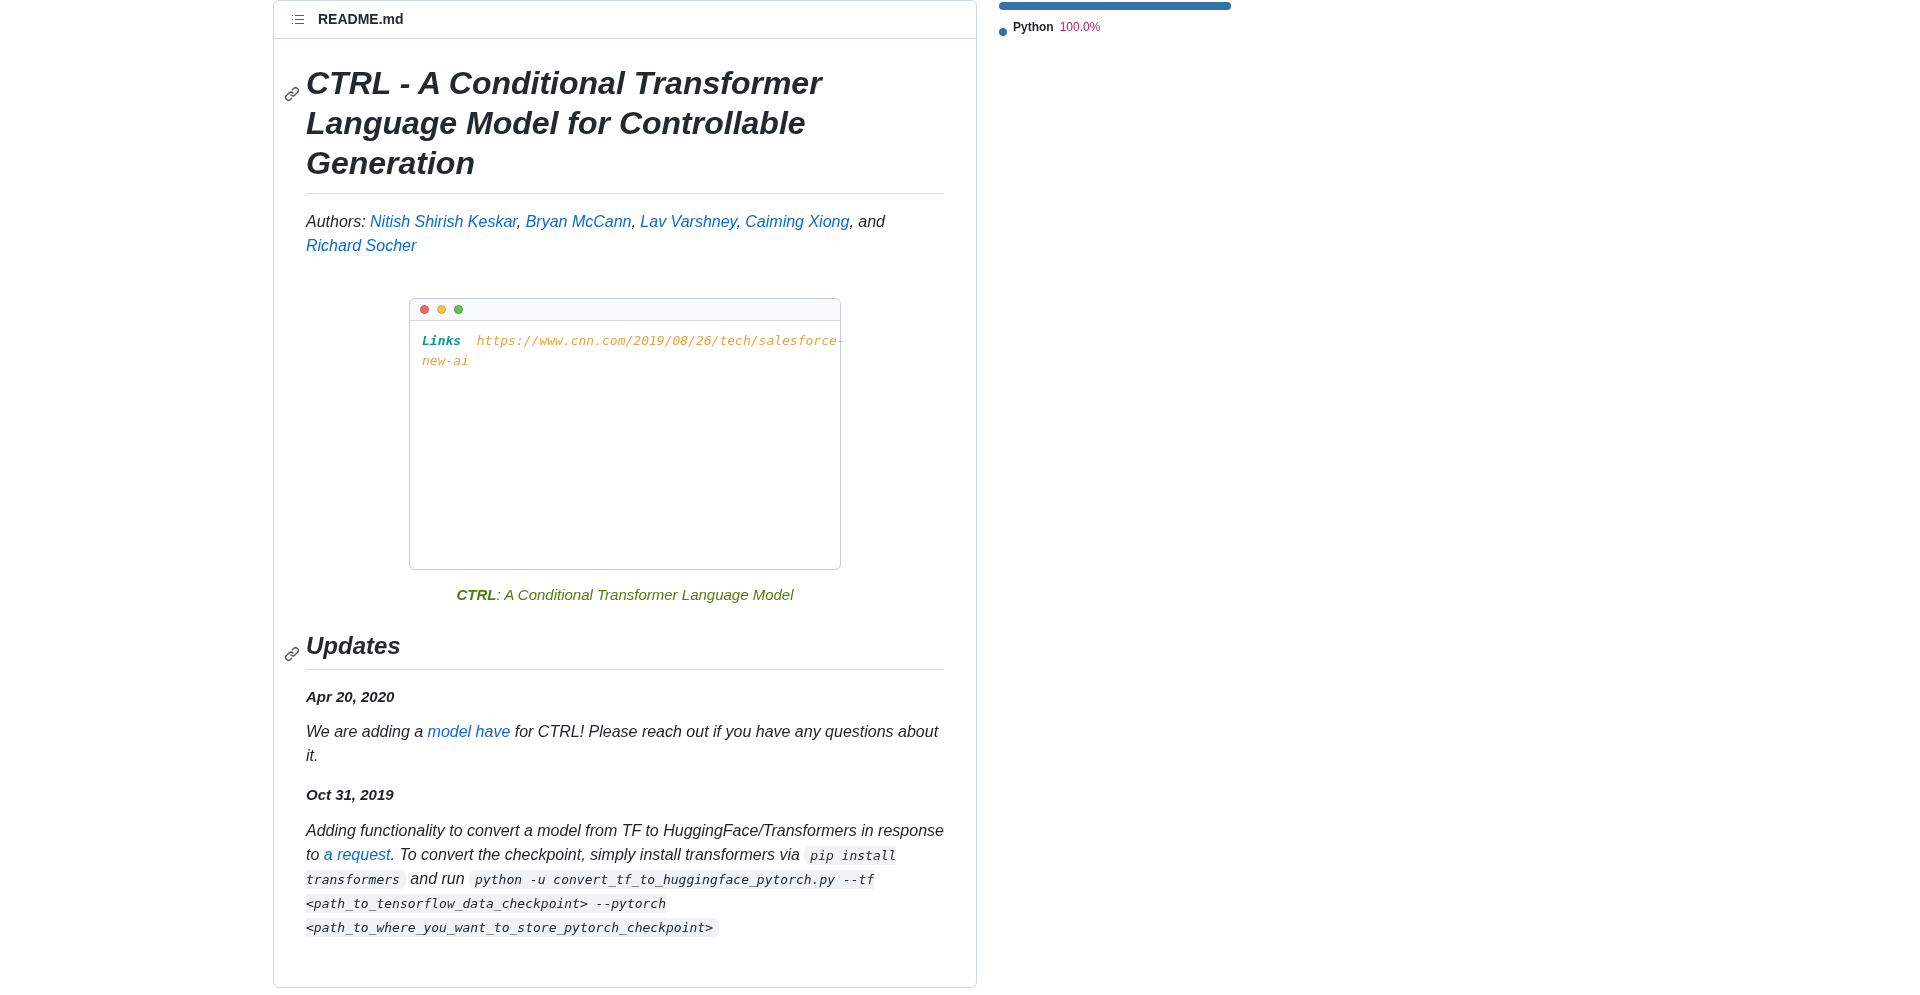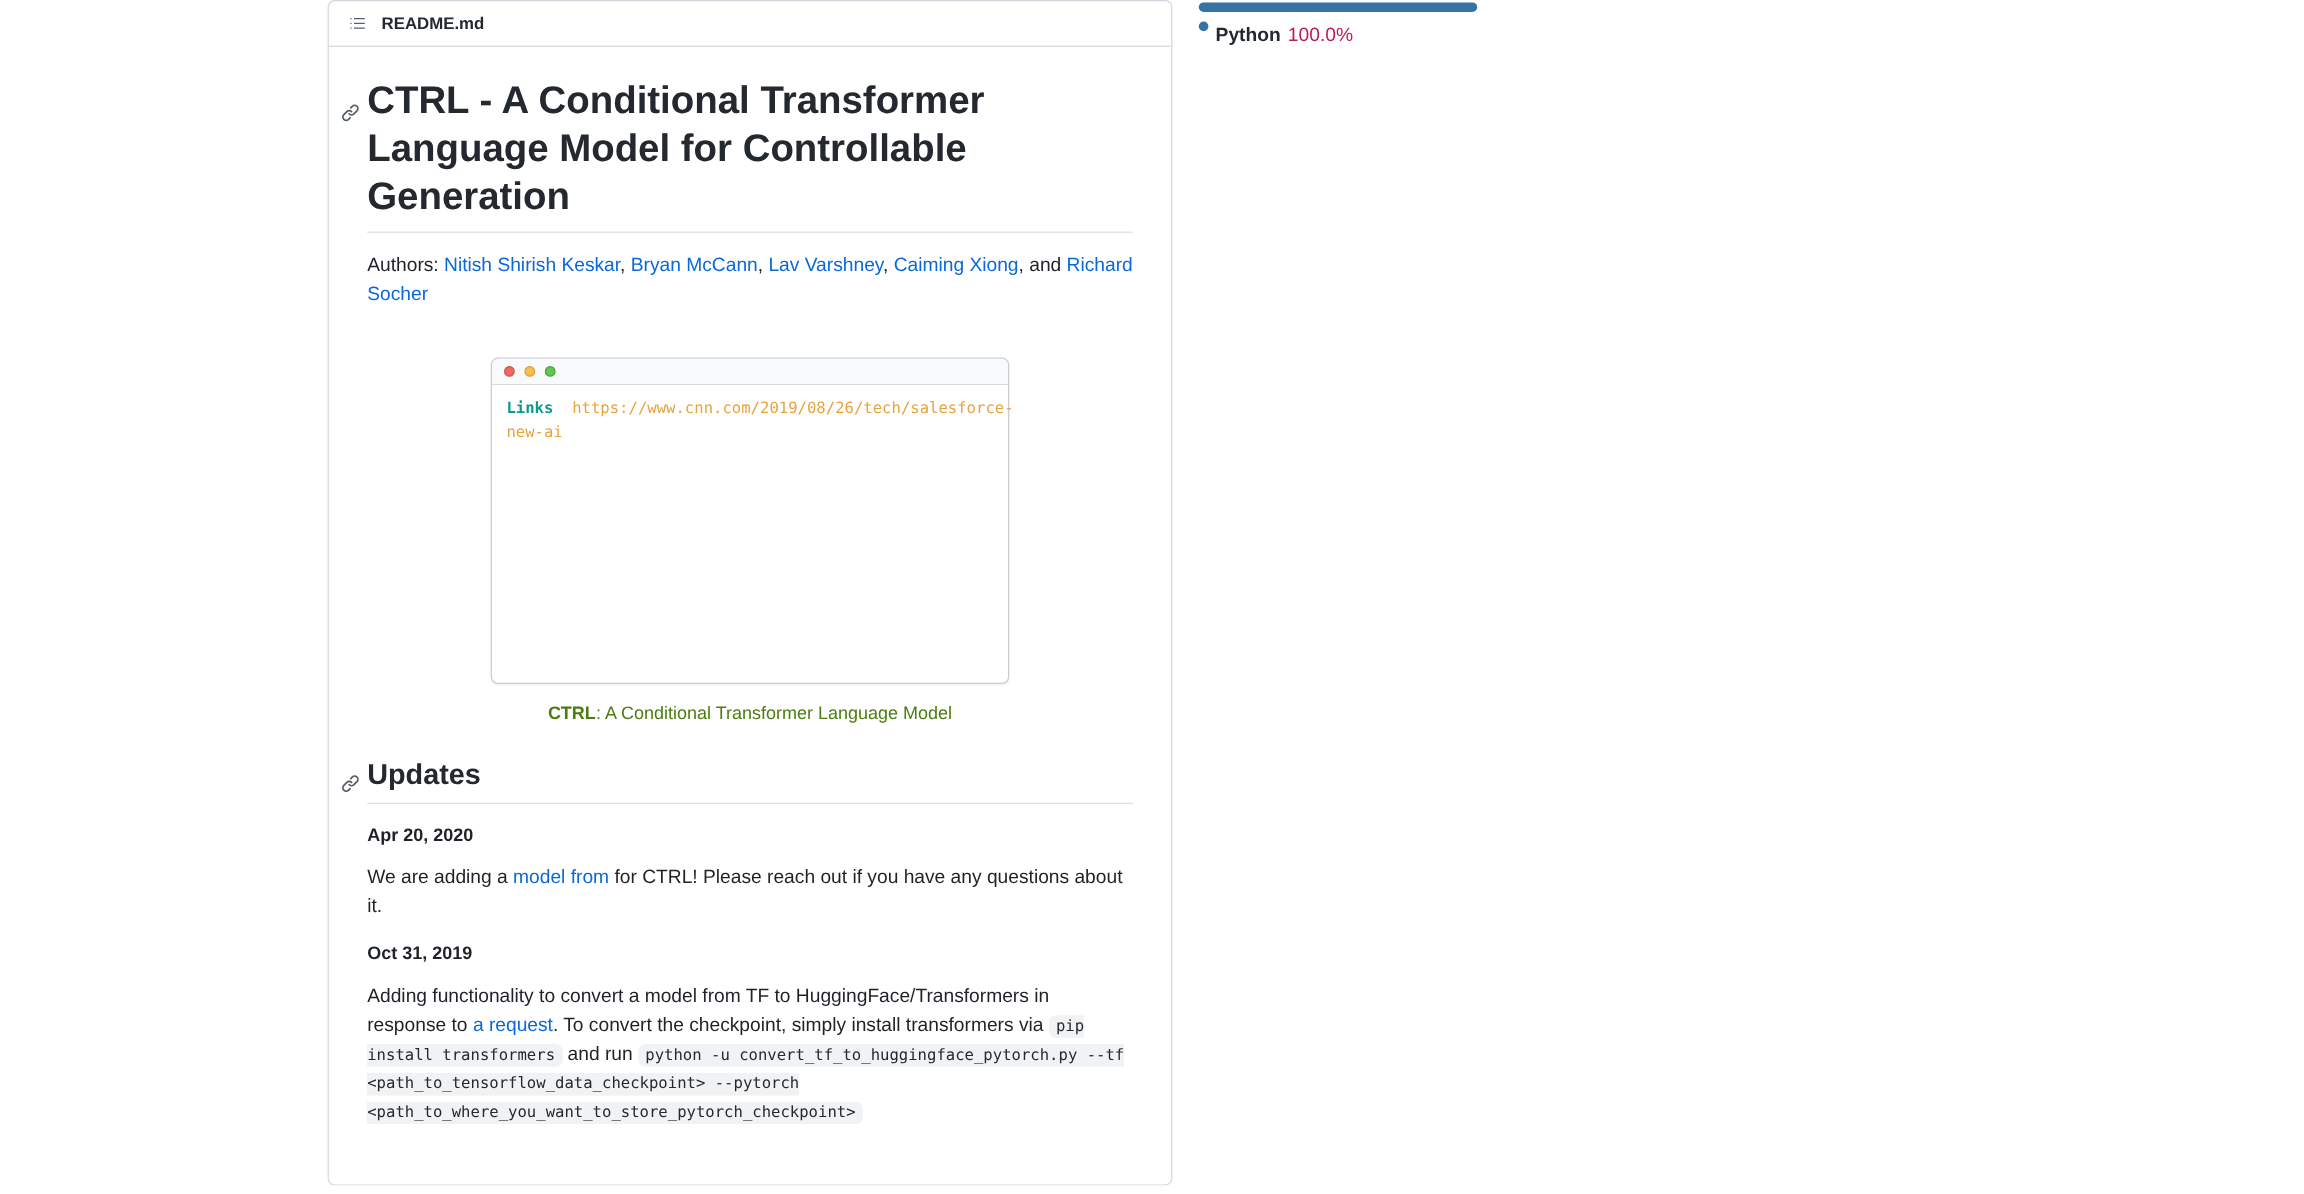--- a/index.html
+++ b/index.html
@@ -17,21 +17,21 @@
     .readme-header {
       display:flex; align-items:center; padding:8px 16px;
       border-bottom:1px solid #d0d7de;
     }
     .toc-icon {
       width:16px; height:16px; color:#57606a; cursor:pointer;
       margin-right:12px; display:inline-flex; align-items:center; justify-content:center;
     }
     .readme-filename { font-weight:600; font-size:14px; color:#24292f; }
 
-    .readme-body { padding:24px 32px 32px 32px; }
+    .readme-body { padding:24px 32px 32px 32px;font-style:italic; }
 
     h1.title {
       font-size:32px; font-weight:700; line-height:1.25;
       padding-bottom:10px; border-bottom:1px solid #d8dee4;
       margin-bottom:16px; position:relative;
     }
     h2.sec {
       font-size:24px; font-weight:700; line-height:1.25;
       padding-bottom:8px; border-bottom:1px solid #d8dee4;
       margin-top:24px; margin-bottom:16px; position:relative;
@@ -70,21 +70,21 @@
       font-family: ui-monospace, SFMono-Regular, Menlo, Consolas, monospace;
       font-size:13px;
     }
     .term-prompt { color:#0b9a8f; font-weight:700; }
     .term-url { color:#e8a33d; }
     .caption { text-align:center; font-size:15px; color:#4d7c0f; margin:14px 0 24px 0; }
     .caption strong { font-weight:700; }
 
     
     .lang-bar { width:232px; height:8px; background:#3572a5; border-radius:4px; margin-bottom:8px; }
-    .lang-row { display:flex; align-items:flex-start; gap:6px; font-size:16px; }
+    .lang-row { display:flex; align-items:flex-end; gap:6px; font-size:12px; }
     .lang-dot { width:8px; height:8px; border-radius:50%; background:#3572a5; display:inline-block; }
     .lang-name { font-weight:600; color:#24292f; }
     .lang-pct { color:#be185d; }
   </style>
 </head>
 <body>
 
 <div class="page">
   <div class="main-col">
     <div class="readme-box">
@@ -132,21 +132,21 @@
           <span class="anchor">
             <svg viewBox="0 0 16 16" width="16" height="16" fill="currentColor">
               <path d="M7.775 3.275a.75.75 0 001.06 1.06l1.25-1.25a2 2 0 112.83 2.83l-2.5 2.5a2 2 0 01-2.83 0 .75.75 0 10-1.06 1.06 3.5 3.5 0 004.95 0l2.5-2.5a3.5 3.5 0 10-4.95-4.95l-1.25 1.25zm-4.69 9.64a2 2 0 010-2.83l2.5-2.5a2 2 0 012.83 0 .75.75 0 101.06-1.06 3.5 3.5 0 00-4.95 0l-2.5 2.5a3.5 3.5 0 004.95 4.95l1.25-1.25a.75.75 0 10-1.06-1.06l-1.25 1.25a2 2 0 01-2.83 0z"></path>
             </svg>
           </span>
           <span>Updates</span>
         </h2>
 
         <p class="strong-date">Apr 20, 2020</p>
         <p>
-          <span>We are adding a </span><a class="link">model from</a><span> for CTRL! Please reach out if you have any questions about it.</span>
+          <span>We are adding a </span><a class="link">model have</a><span> for CTRL! Please reach out if you have any questions about it.</span>
         </p>
 
         <p class="strong-date">Oct 31, 2019</p>
         <p>
           <span>Adding functionality to convert a model from TF to HuggingFace/Transformers in response to </span><a class="link">a request</a><span>. To convert the checkpoint, simply install transformers via </span><code class="inline">pip install transformers</code><span> and run </span><code class="inline">python -u convert_tf_to_huggingface_pytorch.py --tf &lt;path_to_tensorflow_data_checkpoint&gt; --pytorch &lt;path_to_where_you_want_to_store_pytorch_checkpoint&gt;</code>
         </p>
 
       </div>
     </div>
   </div>

